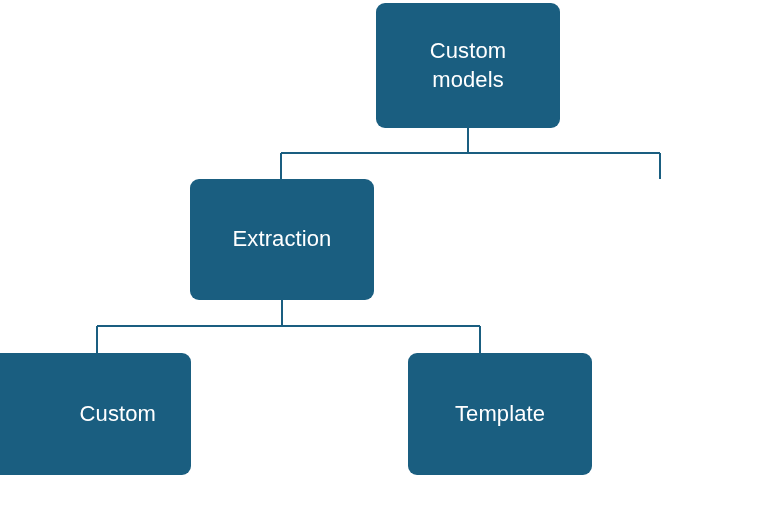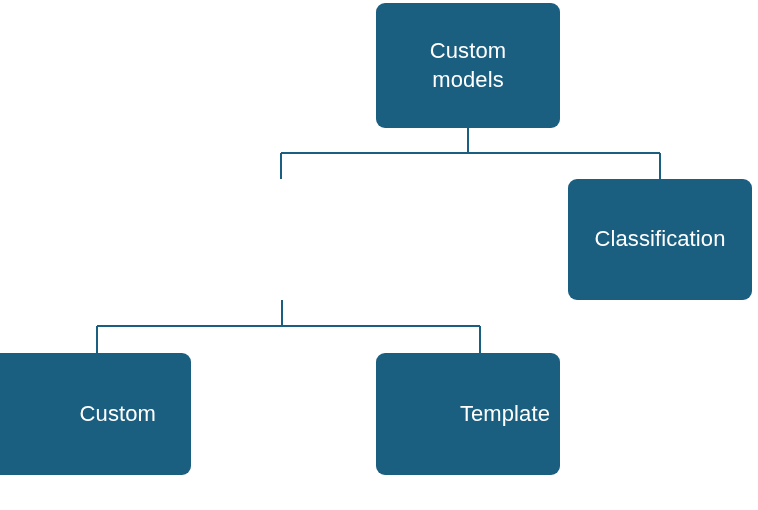--- a/index.html
+++ b/index.html
@@ -67,25 +67,24 @@
   }
   #node-neural {
     left: -79px;
     top: 353px;
     width: 270px;
     height: 122px;
     justify-content: flex-end;
     padding-right: 35px;
   }
   #node-template {
-    left: 376px;
+    left: 408px;
     top: 353px;
     width: 184px;
     height: 122px;
-    justify-content: flex-end;
   }
 </style>
 </head>
 <body>
 
 <div id="diagram-canvas">
 
   <svg id="connectors-layer" viewBox="0 0 758 510" width="758" height="510" xmlns="http://www.w3.org/2000/svg">
     <g fill="none" stroke="#1a5e80" stroke-width="2.2" shape-rendering="crispEdges">
 
@@ -99,24 +98,24 @@
       <path d="M 97 326 L 97 353"></path>
       <path d="M 480 326 L 480 353"></path>
     </g>
   </svg>
 
   <div class="node-box" id="node-custom-models">
     <span class="node-label">Custom
 models</span>
   </div>
 
+  <div class="node-box" id="node-extraction">
+    <span class="node-label">Extraction</span>
+  </div>
 
-  <div class="node-box" id="node-classification">
-    <span class="node-label">Classification</span>
-  </div>
 
   <div class="node-box" id="node-neural">
     <span class="node-label">Custom</span>
   </div>
 
   <div class="node-box" id="node-template">
     <span class="node-label">Template</span>
   </div>
 
 </div>

